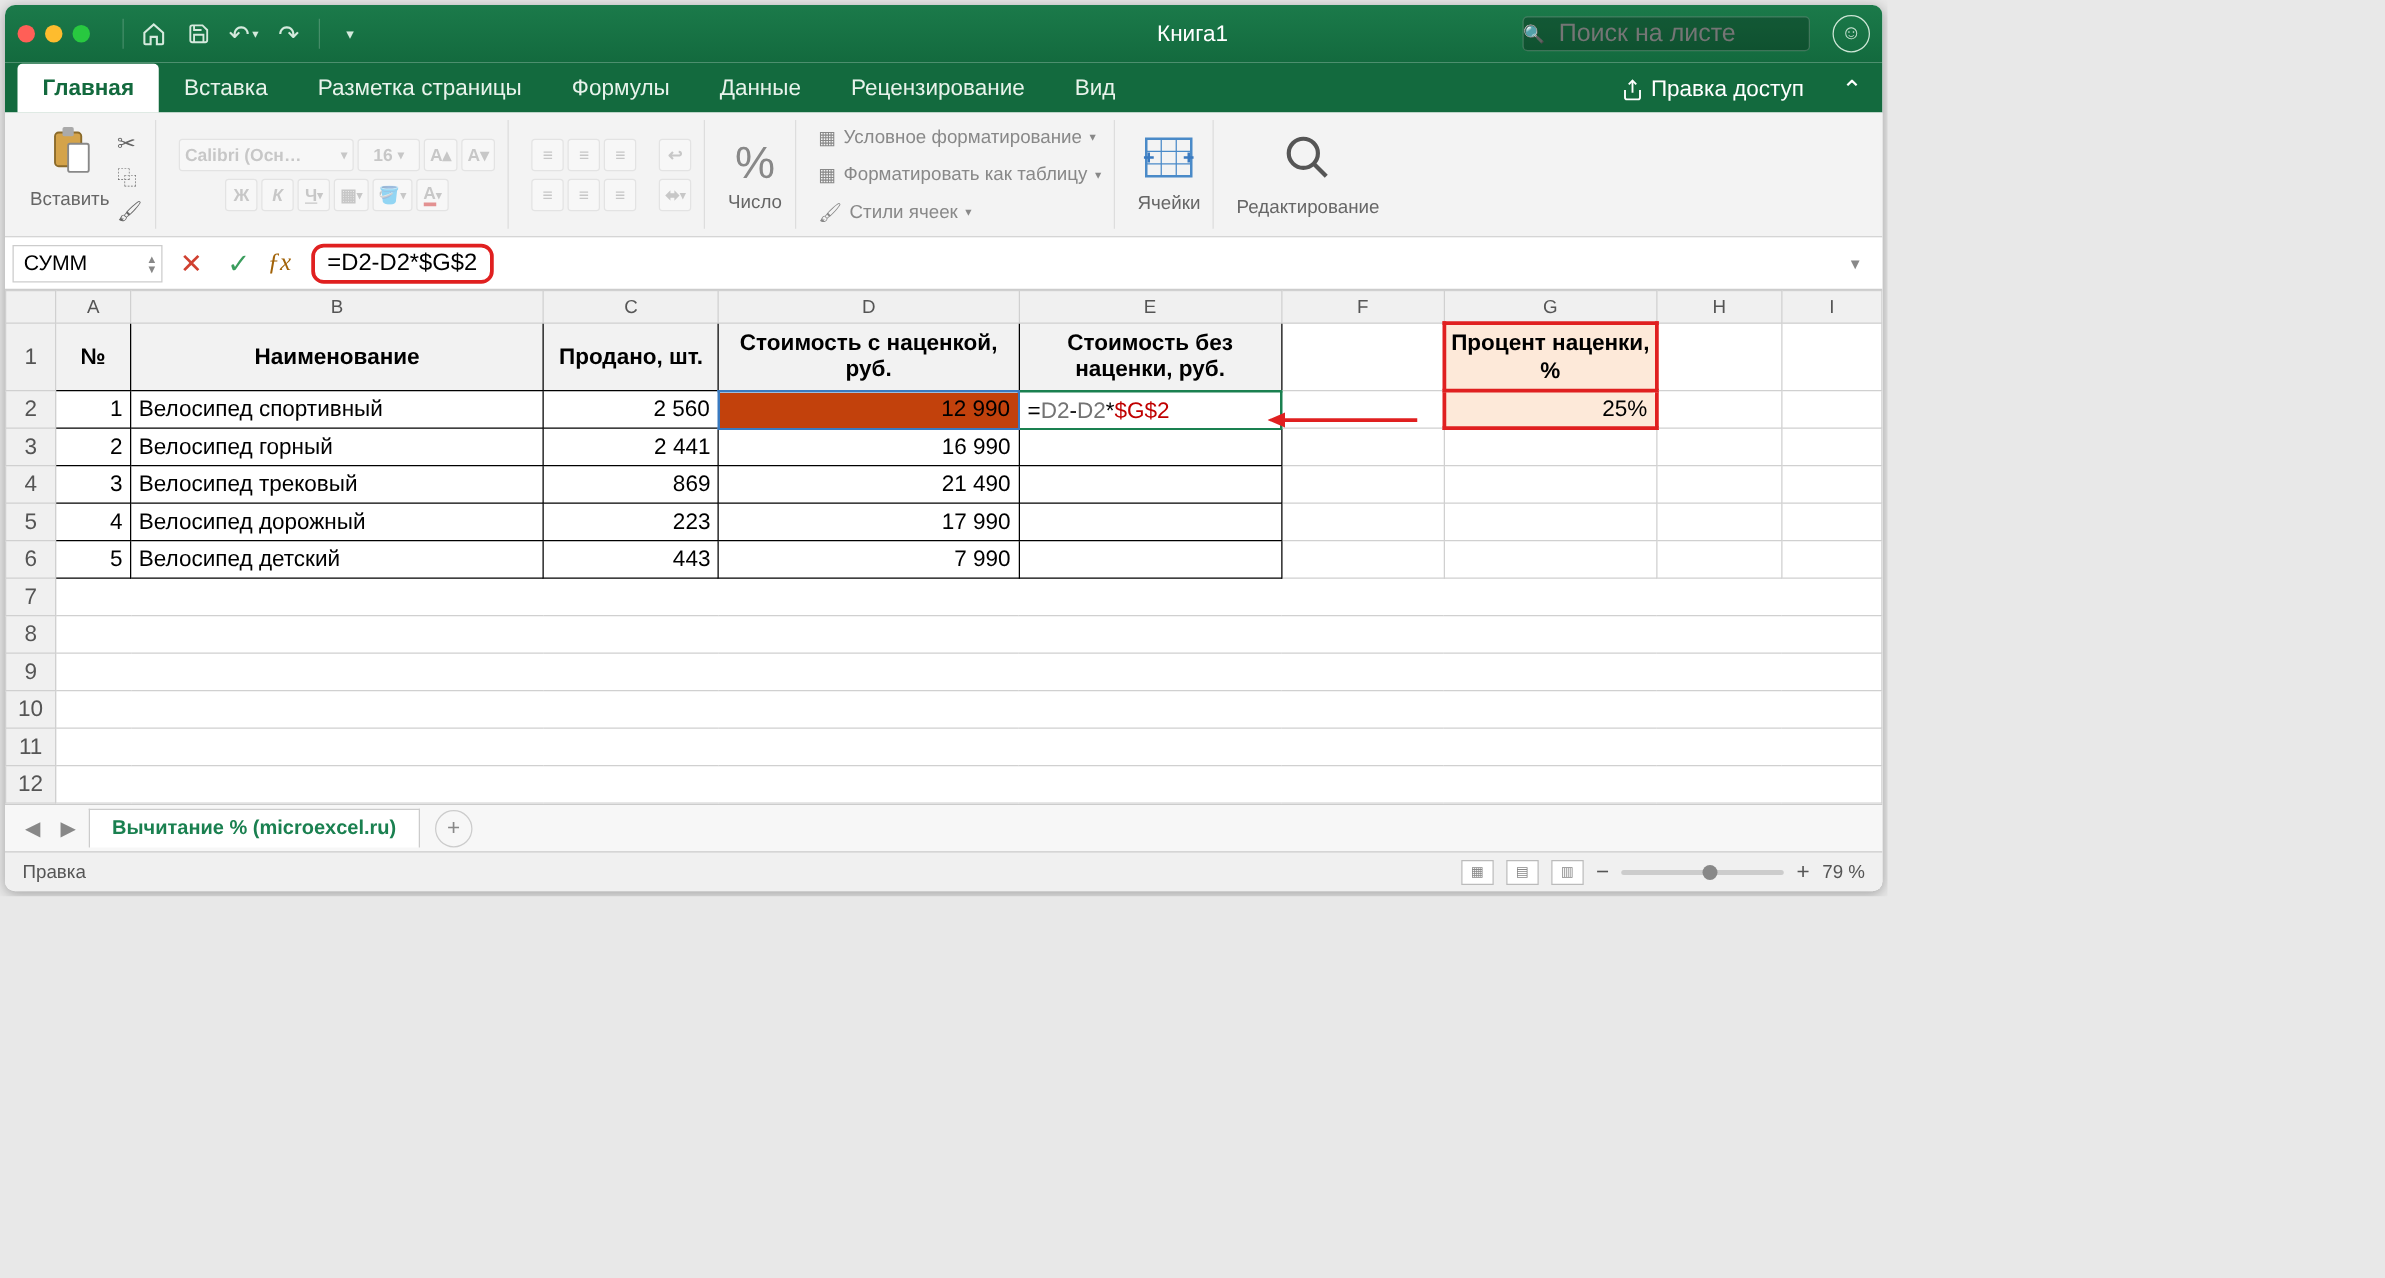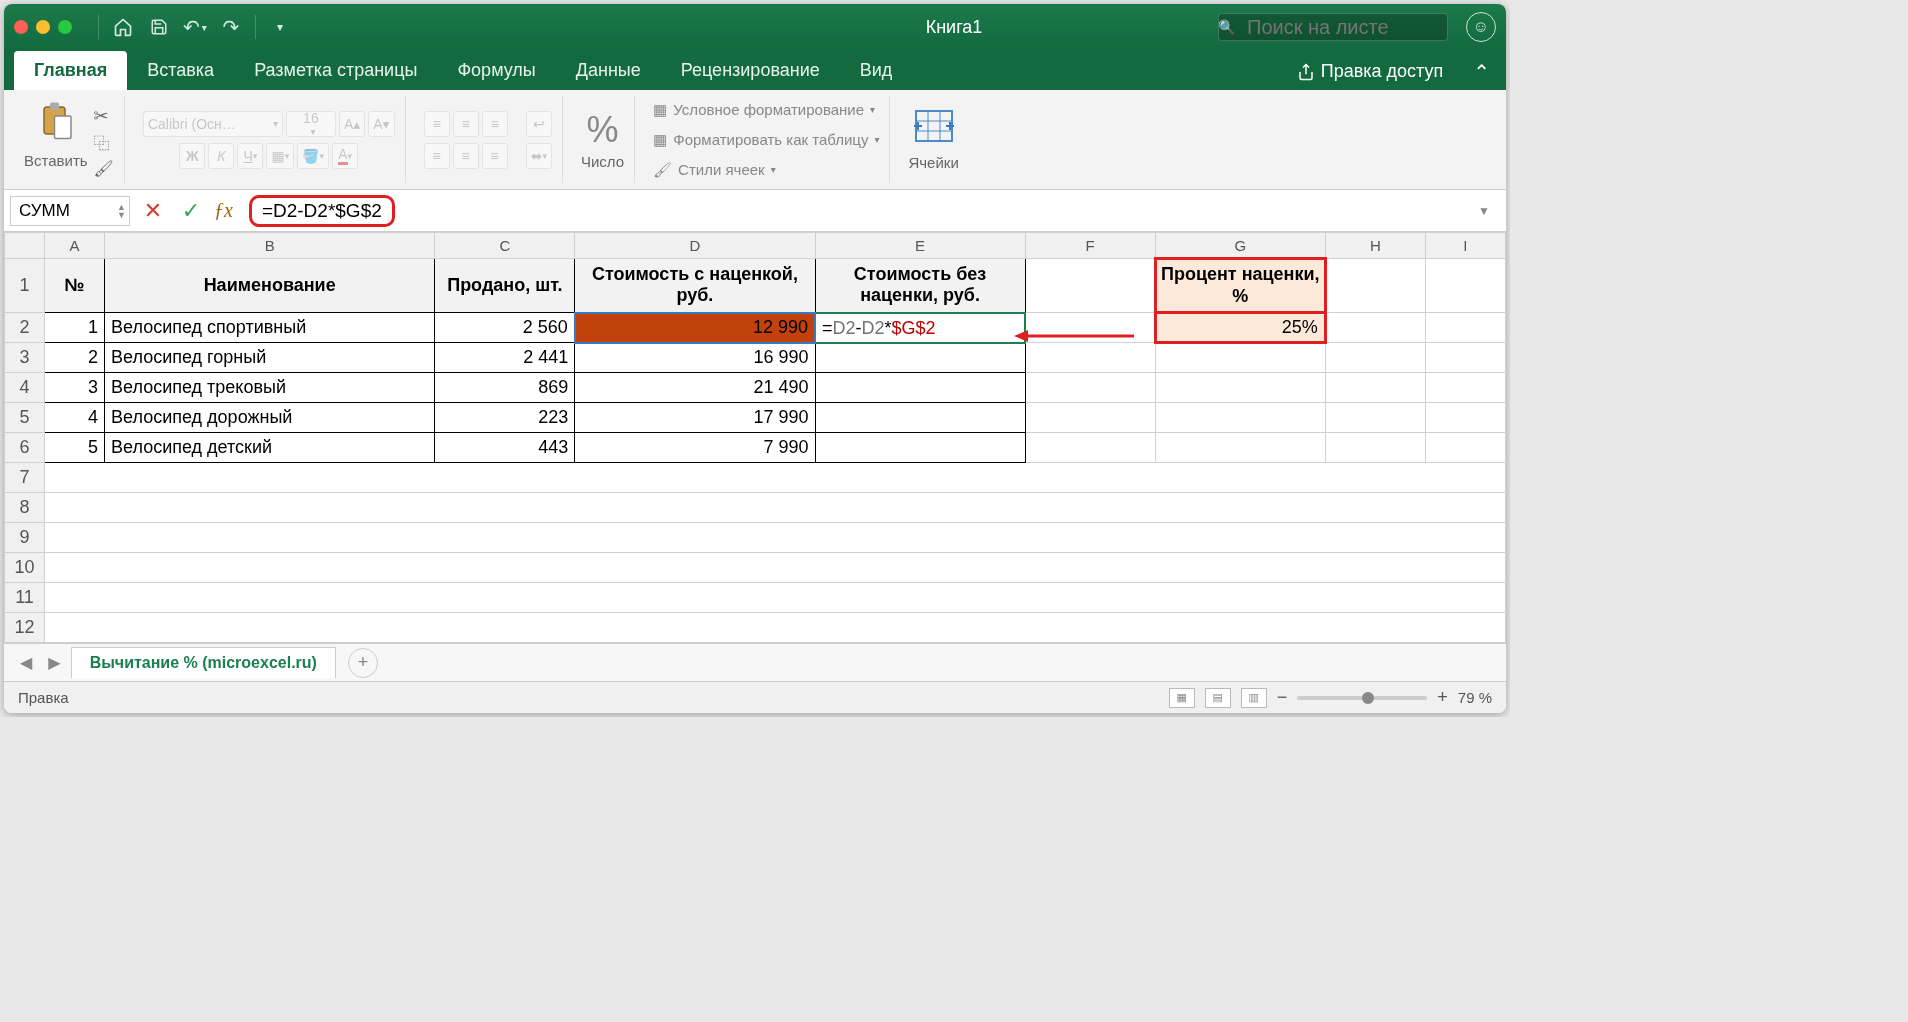--- a/index.html
+++ b/index.html
@@ -26,21 +26,21 @@
   .share { margin-left:auto; padding:8px 14px; color:#fff; font-size:18px; display:flex; align-items:center; gap:6px;}
   .collapse-rib { padding:6px 16px; color:#fff; font-size:20px; cursor:pointer;}
 
   
   .ribbon { background:#f3f3f3; border-bottom:1px solid #ccc; display:flex; padding:6px 10px; gap:8px; height:100px;}
   .rgroup { display:flex; flex-direction:column; align-items:center; justify-content:center; padding:0 10px; border-right:1px solid #ddd; gap:2px; color:#666; font-size:14px;}
   .rgroup:last-child{border-right:none;}
   .big-ico{ font-size:36px; color:#555;}
   .rbtn-row { display:flex; gap:3px; align-items:center;}
   .rbtn { border:1px solid #ccc; background:#fff; border-radius:3px; height:26px; min-width:26px; display:flex; align-items:center; justify-content:center; color:#888; font-size:14px; padding:0 4px;}
-  .rbtn.dis { opacity:0.4;}
+  .rbtn.dis { opacity:0.4;font-weight:bold;}
   .cond-row{ display:flex; align-items:center; gap:6px; font-size:15px; color:#888; height:26px;}
 
   
   .formula-bar { display:flex; align-items:center; border-bottom:1px solid #ccc; height:42px; background:#fff; padding:0 6px; gap:8px;}
   .namebox { width:120px; border:1px solid #ccc; height:30px; display:flex; align-items:center; padding:0 8px; font-size:17px; position:relative;}
   .namebox-spin{ position:absolute; right:3px; display:flex; flex-direction:column; font-size:9px; color:#888; line-height:8px;}
   .fb-btn{width:30px;text-align:center;font-size:22px;cursor:pointer;}
   .fb-cancel{color:#d04030;} .fb-confirm{color:#3a9d5d;}
   .fx{font-style:italic; font-family:serif; font-size:20px; color:#a16207;}
   .formula-input{ flex:1; font-size:19px; padding:4px 8px;}
@@ -158,21 +158,21 @@
           <span style="font-size:16px;">🖌</span>
         </div>
       </div>
     </div>
     <div class="rgroup" style="gap:6px;">
       <div class="rbtn-row">
         <div class="rbtn dis" style="width:140px;justify-content:flex-start;">
             <span>Calibri (Осн…</span>
             <span style="margin-left:auto;font-size:10px;">▾</span>
           </div>
-        <div class="rbtn dis" style="width:50px;flex-direction:column;">
+        <div class="rbtn dis" style="width:50px;">
             <span>16</span>
             <span style="margin-left:4px;font-size:10px;">▾</span>
           </div>
         <div class="rbtn dis">A▴</div>
         <div class="rbtn dis">A▾</div>
       </div>
       <div class="rbtn-row">
         <div class="rbtn dis">
             <b>Ж</b>
           </div>
@@ -233,20 +233,29 @@
         <svg width="40" height="34" viewBox="0 0 40 34">
             <rect x="2" y="2" width="36" height="30" fill="none" stroke="#4a8ac8" stroke-width="2"></rect>
             <line x1="2" y1="12" x2="38" y2="12" stroke="#4a8ac8"></line>
             <line x1="2" y1="22" x2="38" y2="22" stroke="#4a8ac8"></line>
             <line x1="14" y1="2" x2="14" y2="32" stroke="#4a8ac8"></line>
             <line x1="26" y1="2" x2="26" y2="32" stroke="#4a8ac8"></line>
             <path d="M0 17h8M4 13v8M32 17h8M36 13v8" stroke="#3a7ac0" stroke-width="2"></path>
           </svg>
       </div>
       <span style="font-size:15px;">Ячейки</span>
+    </div>
+    <div class="rgroup">
+      <div class="big-ico">
+        <svg width="40" height="40" viewBox="0 0 24 24" fill="none" stroke="#555" stroke-width="2">
+            <circle cx="10" cy="10" r="7"></circle>
+            <line x1="21" y1="21" x2="15" y2="15"></line>
+          </svg>
+      </div>
+      <span style="font-size:15px;">Редактирование</span>
     </div>
   </div>
 
   <div class="formula-bar">
     <div class="namebox">
       <span>СУММ</span>
       <div class="namebox-spin">▲<br>▼</div>
     </div>
     <span class="fb-btn fb-cancel">✕</span>
     <span class="fb-btn fb-confirm">✓</span>

